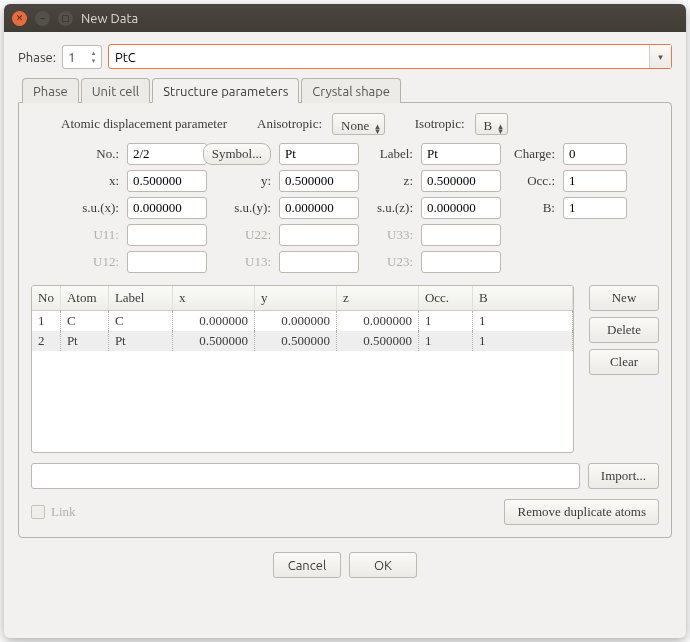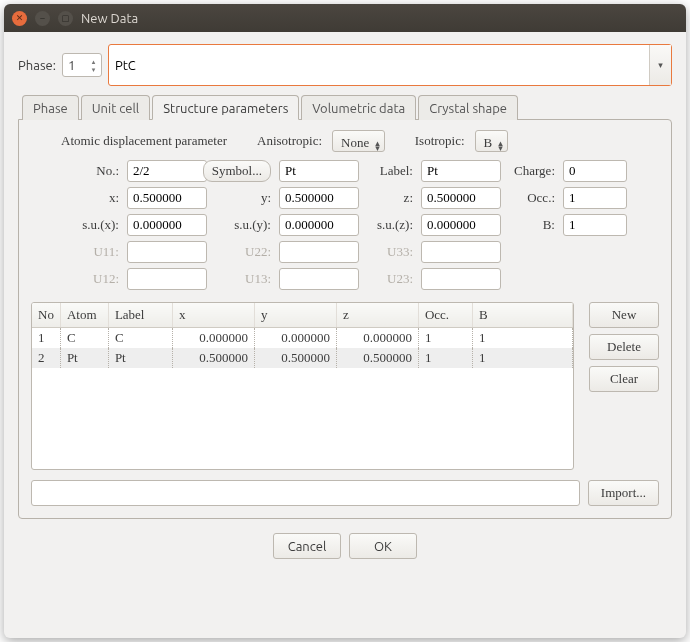--- a/index.html
+++ b/index.html
@@ -49,21 +49,21 @@
   }
   .row { display: flex; align-items: center; gap: 6px; }
   .spin {
     width: 40px; height: 24px; border: 1px solid #bdb8b0; background: #fff;
     display: flex; align-items: center; padding: 0 3px; border-radius: 3px;
   }
   .spin-val { flex: 1; text-align: left; padding-left: 2px; }
   .spin-btns { display: flex; flex-direction: column; gap: 1px; }
   .spin-btn { width: 9px; height: 7px; font-size: 7px; line-height: 7px; color: #777; text-align: center; cursor: pointer; }
   .phase-combo {
-    flex: 1; height: 42px; border: 1px solid #e9793e; border-radius: 3px;
+    flex: 1; height: 25px; border: 1px solid #e9793e; border-radius: 3px;
     display: flex; align-items: center; background: #fff;
   }
   .phase-combo input {
     flex: 1; border: none; outline: none; font: inherit; padding: 0 6px; background: transparent;
   }
   .combo-arrow {
     width: 22px; height: 100%; border-left: 1px solid #d0cbc3;
     display: flex; align-items: center; justify-content: center;
     color: #555; font-size: 9px;
     background: linear-gradient(to bottom, #faf9f7, #eceae6);
@@ -192,21 +192,20 @@
         <input value="PtC" style="">
         <div class="combo-arrow">▾</div>
       </div>
     </div>
 
     <div class="tabs-wrap">
       <div class="tabstrip">
         <div class="tab">Phase</div>
         <div class="tab">Unit cell</div>
         <div class="tab active">Structure parameters</div>
-        <div class="tab">Volumetric data</div>
         <div class="tab">Crystal shape</div>
       </div>
 
       <div class="tabpanel">
 
         <div class="param-head">
           <span>Atomic displacement parameter</span>
           <span style="width:10px"></span>
           <span>Anisotropic:</span>
           <div class="dd">
@@ -328,20 +327,27 @@
             <div class="btn">Delete</div>
             <div class="btn">Clear</div>
           </div>
         </div>
 
         <div class="import-row">
           <input class="fld" style="">
           <div class="btn" style="padding:0 12px;">Import...</div>
         </div>
 
+        <div class="bottom-row">
+          <div class="chk">
+            <div class="chk-box"></div>
+            <span>Link</span>
+          </div>
+          <div class="btn" style="padding:0 12px;">Remove duplicate atoms</div>
+        </div>
 
       </div>
     </div>
 
     <div class="dlg-btns">
       <div class="btn">Cancel</div>
       <div class="btn">OK</div>
     </div>
 
   </div>

